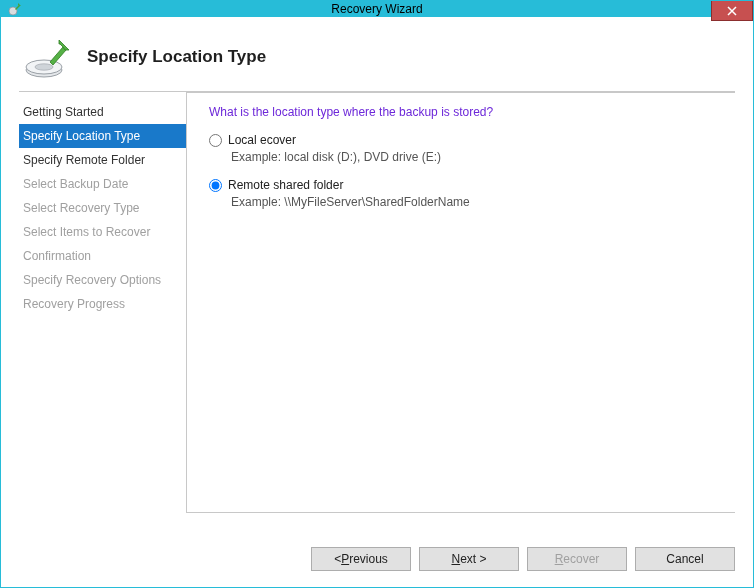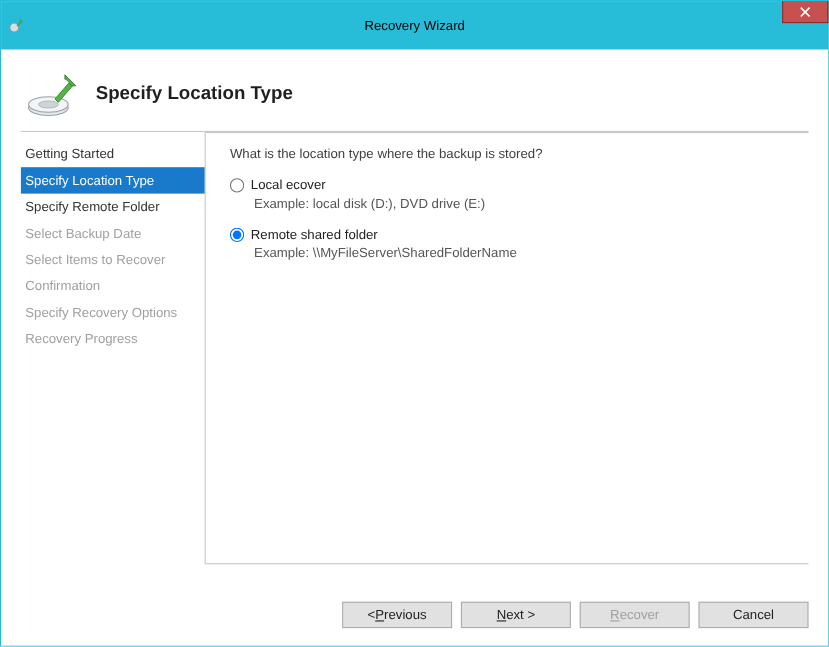--- a/index.html
+++ b/index.html
@@ -1,32 +1,32 @@
 <!DOCTYPE html>
 <html><head>
 <meta charset="utf-8">
 <style>
   * { box-sizing: border-box; }
   html, body { margin: 0; padding: 0; font-family: "Segoe UI", Tahoma, sans-serif; font-size: 12px; background: #fff; }
   .window { width: 754px; height: 588px; border: 1px solid #27bcd8; display: flex; flex-direction: column; background: #fff; position: relative; }
-  .titlebar { height: 44px; background: #27bcd8; display: flex; align-items: center; position: relative; }
+  .titlebar { height: 16px; background: #27bcd8; display: flex; align-items: center; position: relative; }
   .titlebar .sys-icon { width: 20px; display: flex; justify-content: center; align-items: center; margin-left: 4px; }
   .titlebar .title { position: absolute; left: 0; right: 0; text-align: center; font-size: 12px; color: #000; pointer-events: none; }
   .titlebar .close { position: absolute; right: 0; top: 0; width: 42px; height: 20px; background: #c75050; display: flex; align-items: center; justify-content: center; color: #fff; border: 1px solid #8b2e2e; border-top: none; }
   .header { display: flex; align-items: center; height: 74px; padding: 10px 18px 4px 18px; }
   .header .icon-wrap { width: 58px; height: 58px; margin-right: 10px; display: flex; align-items: center; justify-content: center; }
   .header h1 { font-size: 17px; font-weight: 600; margin: 0; color: #1f1f1f; }
   .body { flex: 1; display: flex; padding: 0 18px 18px 18px; min-height: 0; }
   .nav { width: 168px; border-right: 1px solid #c8c8c8; padding-top: 8px; }
   .nav-item { padding: 5px 6px 5px 4px; font-size: 12px; color: #1f6fb5; cursor: default; }
   .nav-item.completed { color: #333; }
   .nav-item.current { background: #1979ca; color: #fff; }
   .nav-item.disabled { color: #a0a0a0; }
   .content { flex: 1; padding: 12px 8px 8px 22px; position: relative; border-bottom: 1px solid #c8c8c8; }
-  .content .question { font-size: 12px; color: #404040; margin-bottom: 14px; }
+  .content .question { font-size: 12px; color: #6d28d9; margin-bottom: 14px; }
   .opt-row { display: flex; align-items: center; margin-bottom: 3px; }
   .opt-row input[type=radio] { margin: 0 6px 0 0; }
   .opt-label { color: #222; }
   .example { margin: 0 0 14px 22px; color: #555; }
   .footer { height: 56px; display: flex; align-items: center; justify-content: flex-end; padding: 0 18px; gap: 8px; }
   .btn { width: 100px; height: 24px; border: 1px solid #adadad; background: #e1e1e1; font-family: inherit; font-size: 12px; color: #222; display: inline-flex; align-items: center; justify-content: center; cursor: default; }
   .btn.disabled { color: #a0a0a0; }
   .btn .mn { text-decoration: underline; }
   
   .nav, .content { border-top: 1px solid #c8c8c8; }
@@ -68,20 +68,21 @@
   </div>
 
   <div class="top-line"></div>
 
   <div class="body">
     <div class="nav" id="nav">
         <div class="nav-item completed">Getting Started</div>
         <div class="nav-item current">Specify Location Type</div>
         <div class="nav-item completed">Specify Remote Folder</div>
         <div class="nav-item disabled">Select Backup Date</div>
+        <div class="nav-item disabled">Select Recovery Type</div>
         <div class="nav-item disabled">Select Items to Recover</div>
         <div class="nav-item disabled">Confirmation</div>
         <div class="nav-item disabled">Specify Recovery Options</div>
         <div class="nav-item disabled">Recovery Progress</div>
       </div>
 
     <div class="content">
       <div class="question">What is the location type where the backup is stored?</div>
 
       <div class="opt-row">

